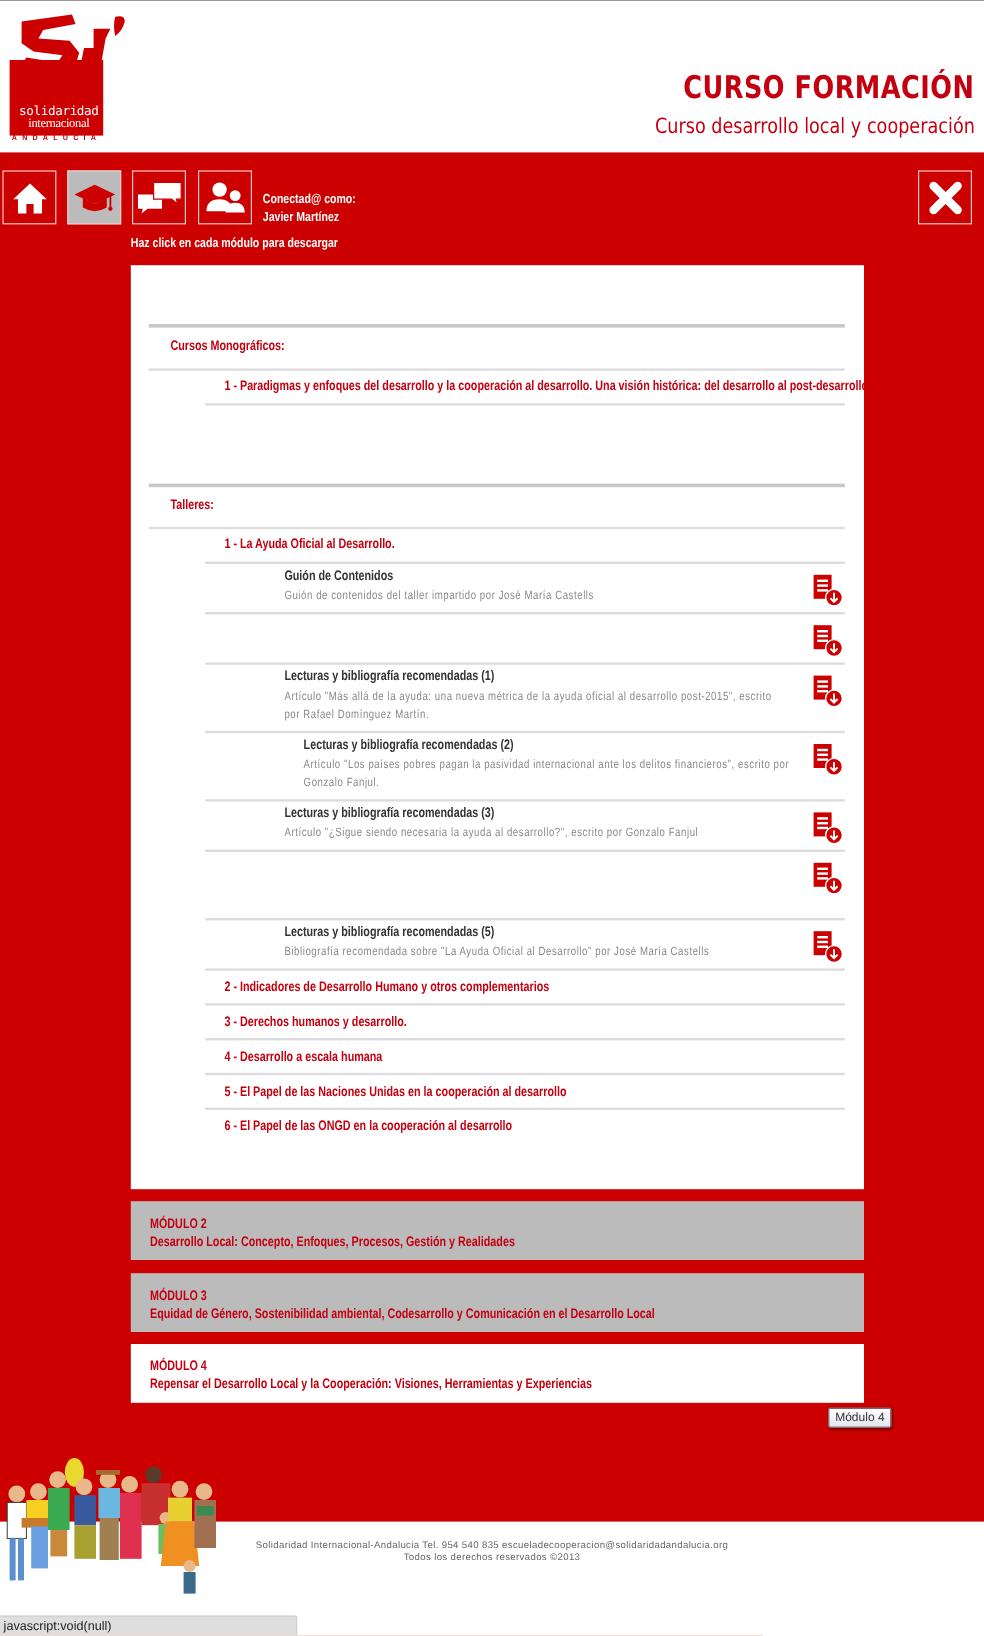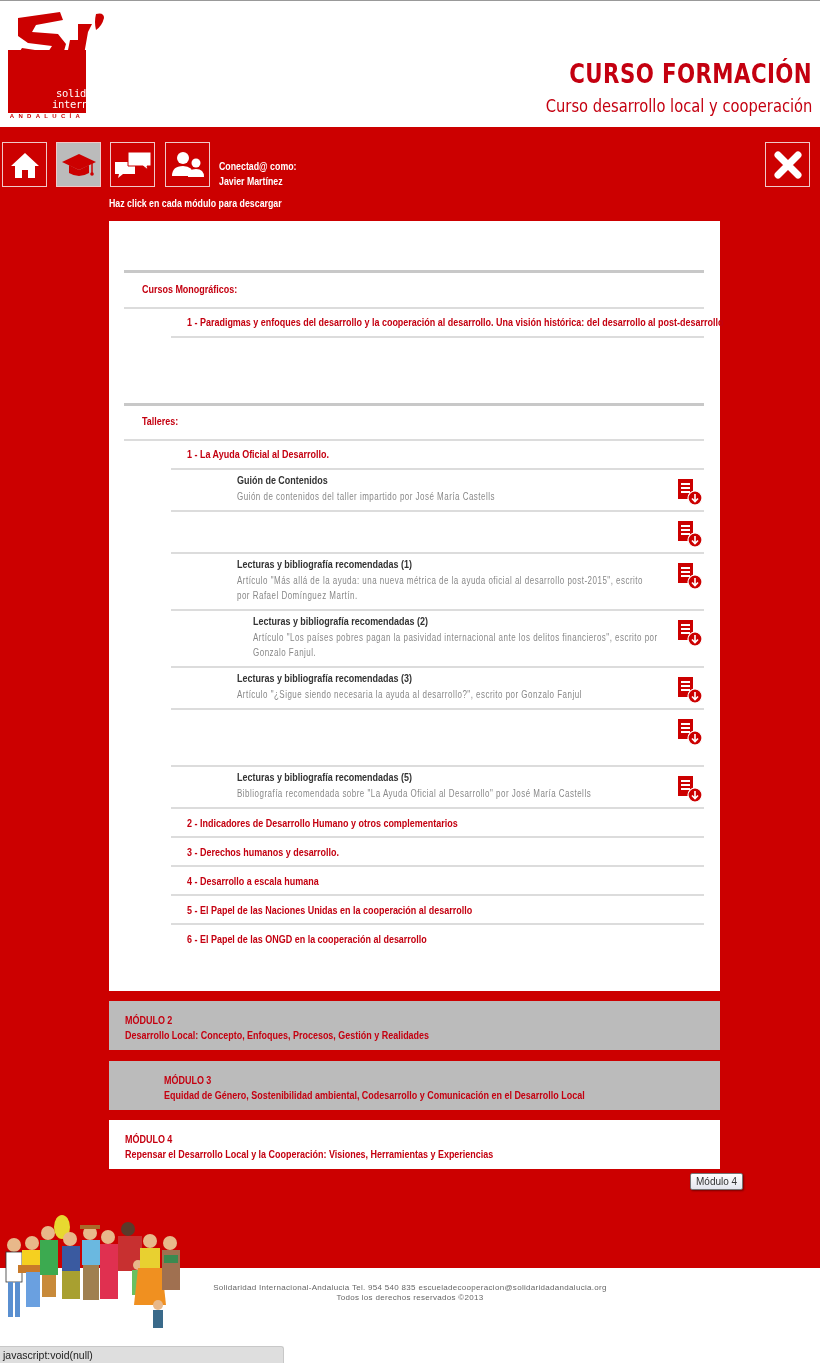--- a/index.html
+++ b/index.html
@@ -6,23 +6,23 @@
   html, body { width: 820px; height: 1363px; overflow: hidden; background: #fff; }
   body { font-family: "Liberation Sans", sans-serif; position: relative; }
 
   .topline { position: absolute; left: 0; top: 0; width: 820px; height: 1px; background: #999; }
 
   
   .header { position: absolute; left: 0; top: 1px; width: 820px; height: 126px; background: #fff; }
   .logo { position: absolute; left: 8px; top: 9px; width: 98px; height: 110px; }
   .logo-s { position: absolute; left: 0; top: 0; width: 98px; height: 60px; }
   .logo-block { position: absolute; left: 0; top: 40px; width: 78px; height: 63px; background: #cc0000; }
-  .logo-t1, .logo-t2 { position: absolute; left: 4px; width: 74px; color: #fff; font-size: 10.5px; font-family: "DejaVu Sans Mono", monospace; text-align: center; letter-spacing: -0.3px; margin-left: 40px; }
+  .logo-t1, .logo-t2 { position: absolute; left: 4px; width: 74px; color: #fff; font-size: 10.5px; font-family: "DejaVu Sans Mono", monospace; text-align: center; letter-spacing: -0.3px; }
   .logo-t1 { top: 77px; }
-  .logo-t2 { top: 88px; }
+  .logo-t2 { top: 88px; font-family: Liberation Serif, serif; }
   .logo-t3 { position: absolute; left: 0; top: 103px; width: 78px; color: #cc0000; font-size: 6px; font-weight: bold; letter-spacing: 4.3px; text-align: center; }
 
   .title-main { position: absolute; right: 8px; top: 58px; color: #c40010; font-family: "DejaVu Sans", sans-serif; font-weight: bold; font-size: 26px; letter-spacing: 0.5px; transform: scaleX(0.82); transform-origin: right center; white-space: nowrap; }
   .title-sub { position: absolute; right: 8px; top: 95px; color: #c40010; font-family: "DejaVu Sans", sans-serif; font-size: 17.5px; transform: scaleX(0.84); transform-origin: right center; white-space: nowrap; }
 
   
   .red { position: absolute; left: 0; top: 127px; width: 820px; height: 1141px; background: #cc0000; }
 
   .navbtn { position: absolute; top: 142px; width: 45px; height: 45px; border: 1.5px solid #f0c8c8; display: flex; align-items: center; justify-content: center; cursor: pointer; }
   .navbtn.active { background: #bbbbbb; }
@@ -48,21 +48,21 @@
   .res-title { color: #333; font-size: 11.5px; font-weight: bold; transform: scaleX(0.78); transform-origin: left top; white-space: nowrap; display: block; }
   .res-desc { color: #888; font-size: 10px; line-height: 15px; letter-spacing: 0.6px; transform: scaleX(0.8); transform-origin: left top; display: block; width: 515px; }
   .dl-icon { position: absolute; cursor: pointer; }
 
   .tooltip { position: absolute; left: 690px; top: 1173px; height: 17px; padding: 0 5px; background: linear-gradient(#ffffff, #e4e6ee); border: 1px solid #767676; border-radius: 2px; font-size: 10px; color: #333; line-height: 15px; box-shadow: 1px 1px 2px rgba(0,0,0,0.4); }
 
   
   .footer-art { position: absolute; left: 0; top: 1205px; width: 190px; height: 140px; }
   .footer-text { position: absolute; left: 200px; top: 1283px; width: 420px; text-align: center; color: #666; font-size: 8px; line-height: 10px; letter-spacing: 0.3px; }
 
-  .statusbar { position: absolute; left: 0; top: 1346px; width: 284px; height: 17px; background: #dedede; border: 1px solid #c8c8c8; border-bottom: none; border-left: none; border-radius: 0 3px 0 0; font-size: 10.5px; color: #222; padding-left: 3px; line-height: 16px; }
+  .statusbar { position: absolute; left: 0; top: 1346px; width: 248px; height: 17px; background: #dedede; border: 1px solid #c8c8c8; border-bottom: none; border-left: none; border-radius: 0 3px 0 0; font-size: 10.5px; color: #222; padding-left: 3px; line-height: 16px; }
 </style>
 </head>
 <body>
 
 <div class="topline"></div>
 
 <div class="header">
   <div class="logo">
     <svg class="logo-s" viewBox="0 0 98 60" width="98" height="60">
       <path d="M10 8 L52 2 L55 10 L28 15 L24 22 L50 24 L58 34 L54 48 L44 52 L18 52 L10 44 L14 38 L40 42 L44 36 L20 33 L10 26 Z" fill="#cc0000"></path>
@@ -256,21 +256,21 @@
   </div>
 </div>
 
 <div class="module grey" style="top:1001px; height:49px;">
   <div class="mod-head">
     <div class="mod-num">MÓDULO 2</div>
     <div class="mod-title">Desarrollo Local: Concepto, Enfoques, Procesos, Gestión y Realidades</div>
   </div>
 </div>
 
-<div class="module grey" style="top:1061px; height:49px;padding-left:39px;">
+<div class="module grey" style="top:1061px; height:49px;">
   <div class="mod-head">
     <div class="mod-num">MÓDULO 3</div>
     <div class="mod-title">Equidad de Género, Sostenibilidad ambiental, Codesarrollo y Comunicación en el Desarrollo Local</div>
   </div>
 </div>
 
 <div class="module" style="top:1120px; height:49px;">
   <div class="mod-head">
     <div class="mod-num">MÓDULO 4</div>
     <div class="mod-title">Repensar el Desarrollo Local y la Cooperación: Visiones, Herramientas y Experiencias</div>

